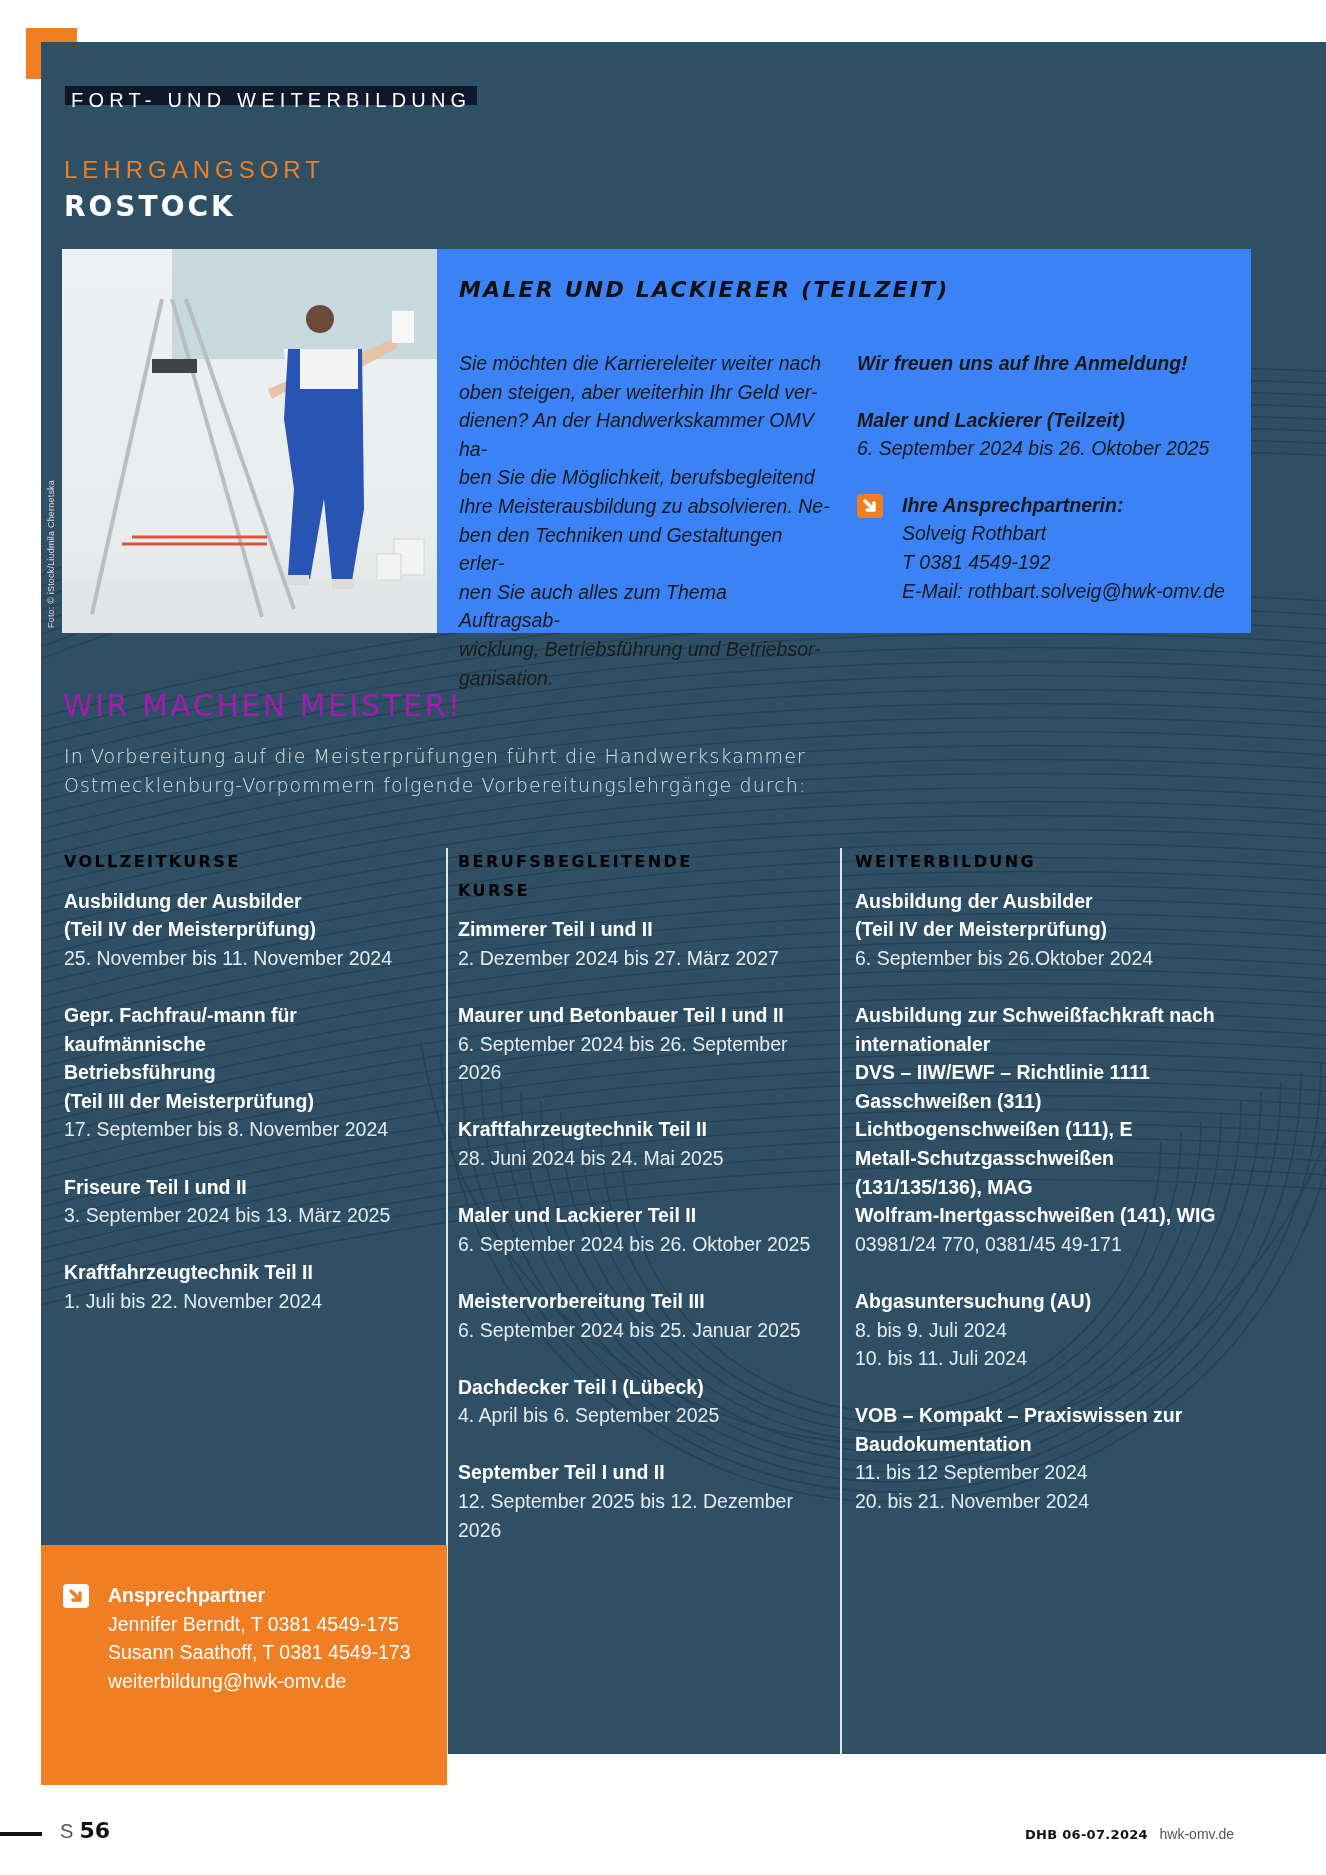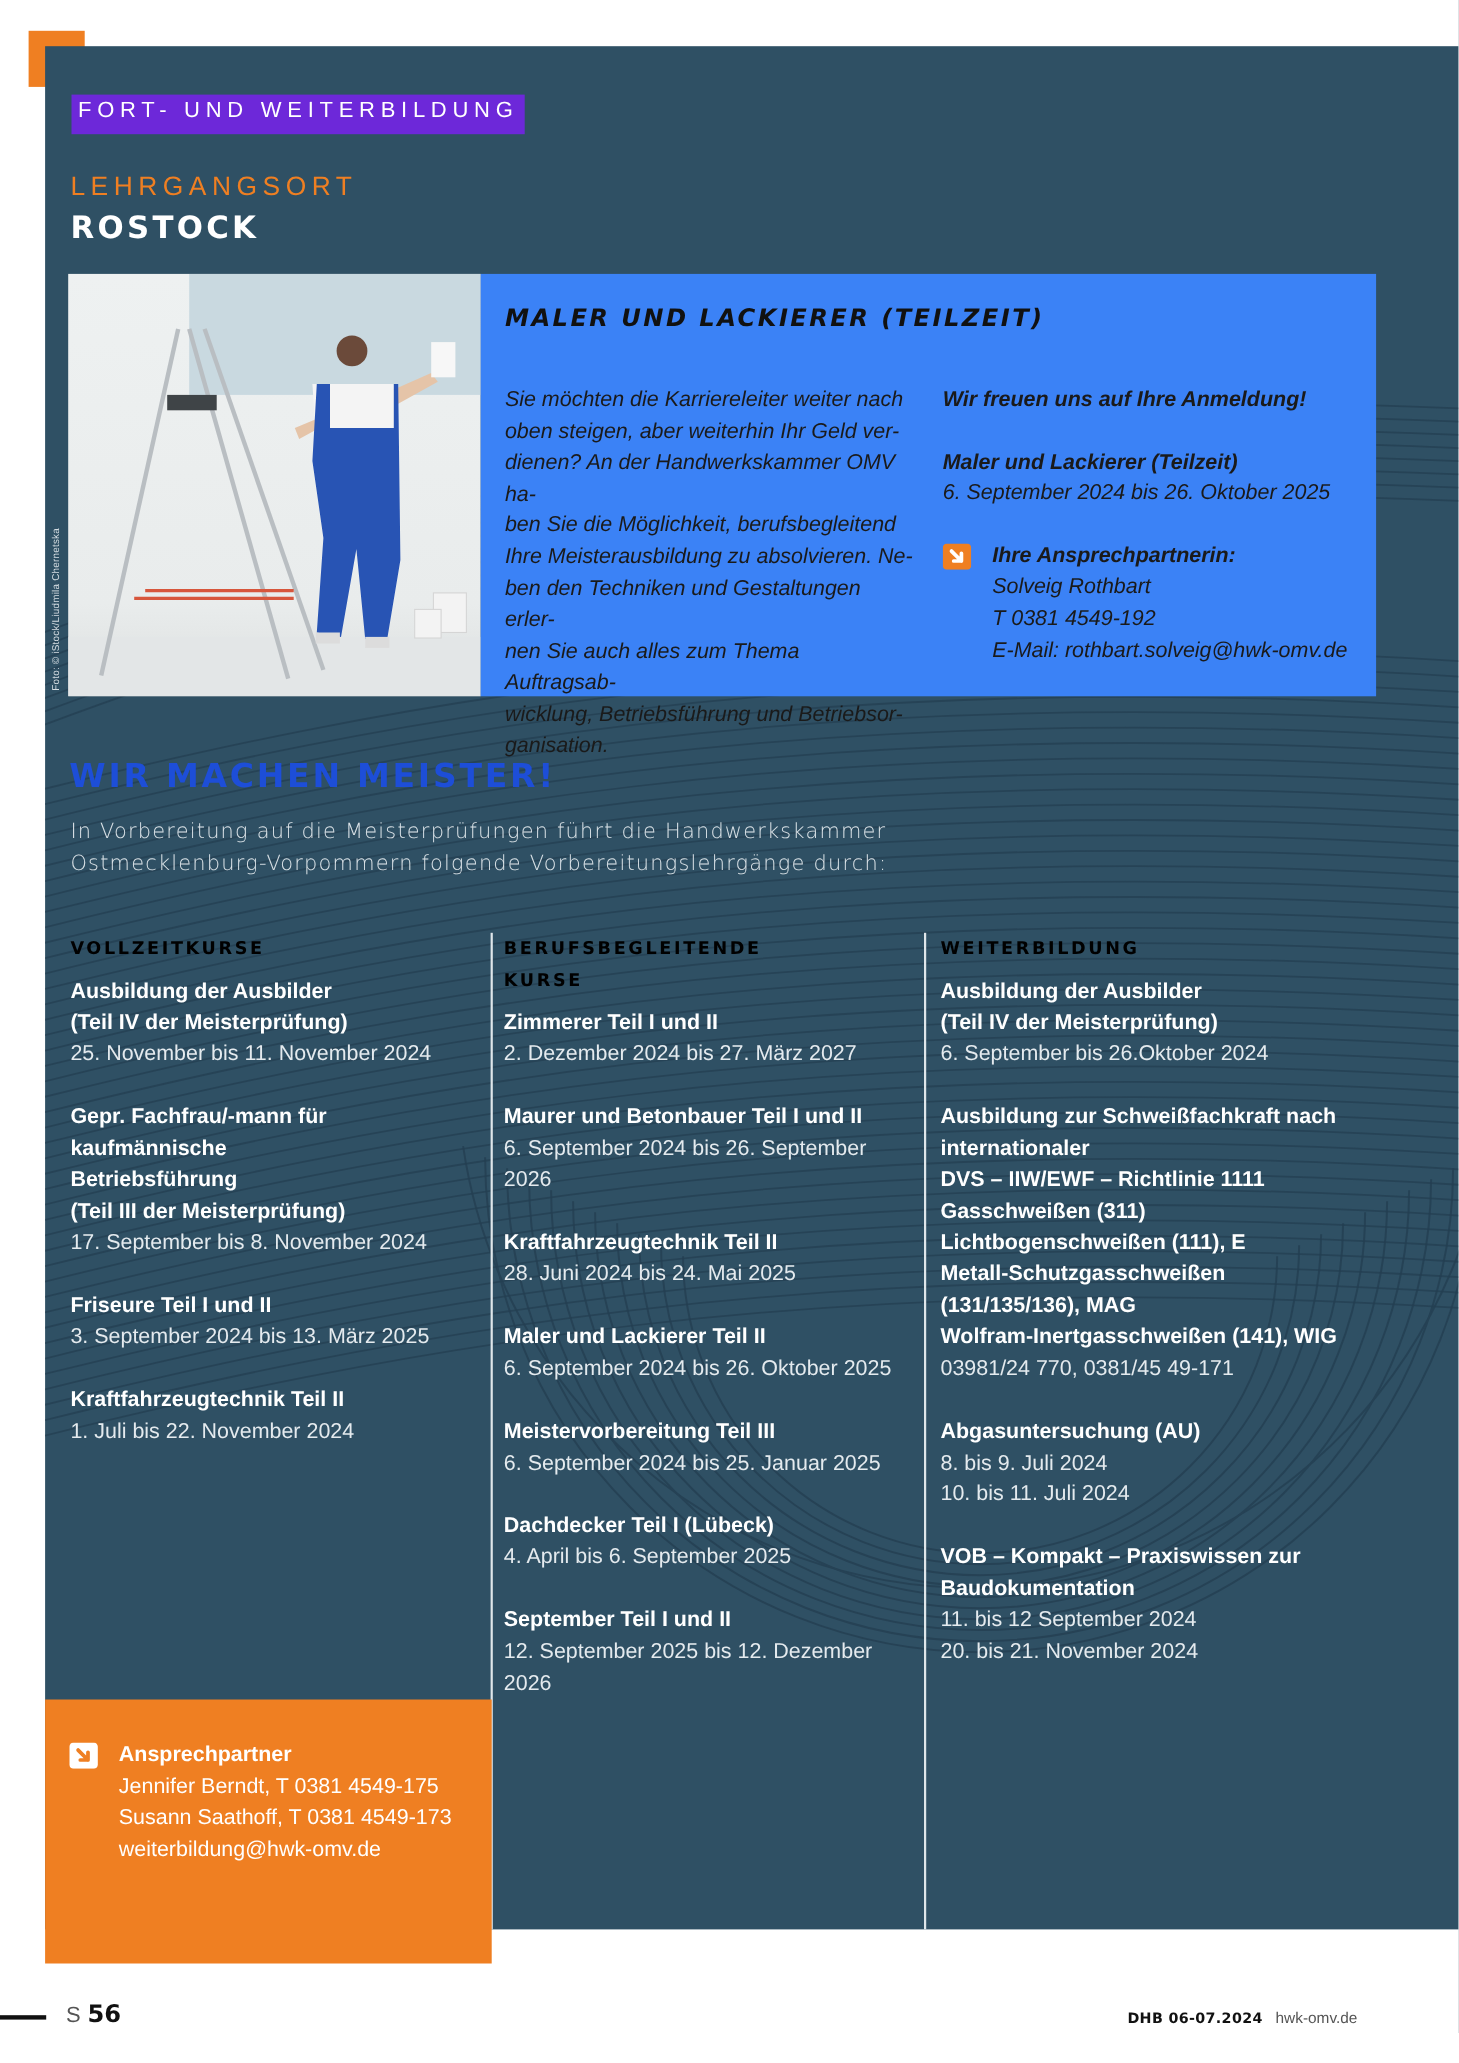--- a/index.html
+++ b/index.html
@@ -9,22 +9,22 @@
   .orange-corner { position: absolute; left: 26px; top: 28px; width: 51px; height: 51px; background: #ef7f22; }
 
   .panel {
     position: absolute; left: 41px; top: 42px; width: 1285px; height: 1712px;
     background: #2f5064;
     overflow: hidden;
   }
   .panel-bg { position: absolute; inset: 0; }
 
   .kicker {
-    position: absolute; left: 65px; top: 86px; height: 36px; padding: 0 6px;
-    background: #6d28d9; color: #ffffff;
+    position: absolute; left: 65px; top: 86px; height: 19px; padding: 0 6px;
+    background: #0f172a; color: #ffffff;
     font-family: "Liberation Sans Narrow", "Liberation Sans", sans-serif;
     font-size: 20px; letter-spacing: 5.2px; line-height: 28px;
   }
   .location-label {
     position: absolute; left: 64px; top: 156px;
     color: #ef7f22; font-size: 24px; letter-spacing: 5px; font-weight: 400;
   }
   .location-name {
     position: absolute; left: 64px; top: 190px;
     color: #ffffff; font-size: 28px; font-weight: 700; letter-spacing: 3px;
@@ -56,21 +56,21 @@
   }
   .feature-side { position: absolute; left: 420px; top: 100px; width: 390px;
     font-family: "Liberation Sans Narrow", "Liberation Sans", sans-serif; font-size: 19.5px; line-height: 28.6px; color:#1a1a1a; }
   .feature-side .b { font-weight: 700; }
   .gap { height: 28px; }
   .contact { position: relative; padding-left: 45px; }
   .contact-icon { position: absolute; left: 0; top: 3px; }
 
   .section-title {
     position: absolute; left: 63px; top: 688px;
-    color: #1d4ed8; font-family: "DejaVu Sans", sans-serif; font-weight: 700; font-size: 30px; letter-spacing: 2.5px;
+    color: #a21caf; font-family: "DejaVu Sans", sans-serif; font-weight: 400; font-size: 30px; letter-spacing: 2.5px;
   }
   .section-intro {
     position: absolute; left: 64px; top: 742px; width: 820px;
     color: #d9e1e6; font-size: 19px; line-height: 28.5px; letter-spacing: 1.1px;
     font-family: "DejaVu Sans", sans-serif; font-weight: 300;
   }
 
   .col { position: absolute; top: 848px; color: #ffffff;
     font-family: "Liberation Sans Narrow", "Liberation Sans", sans-serif; font-size: 19.5px; line-height: 28.6px; }
   .col-head {

